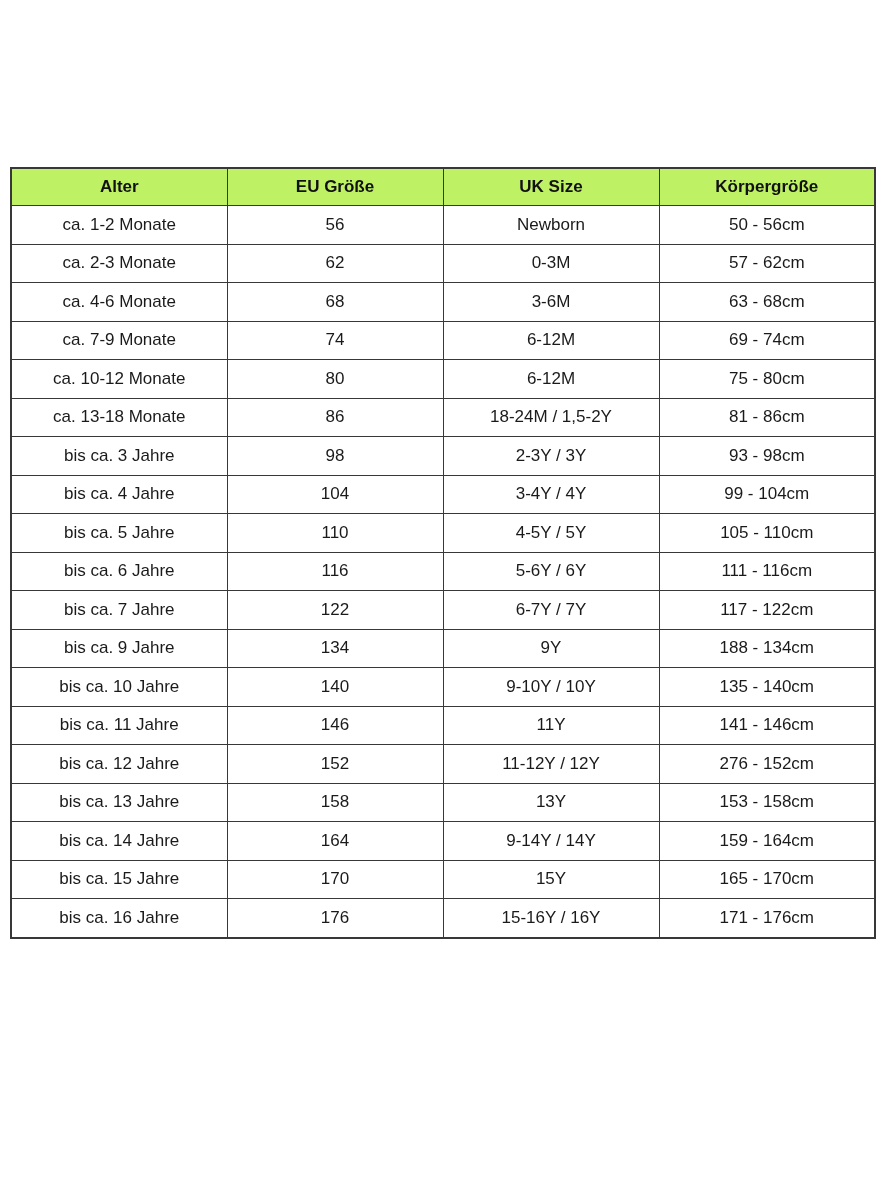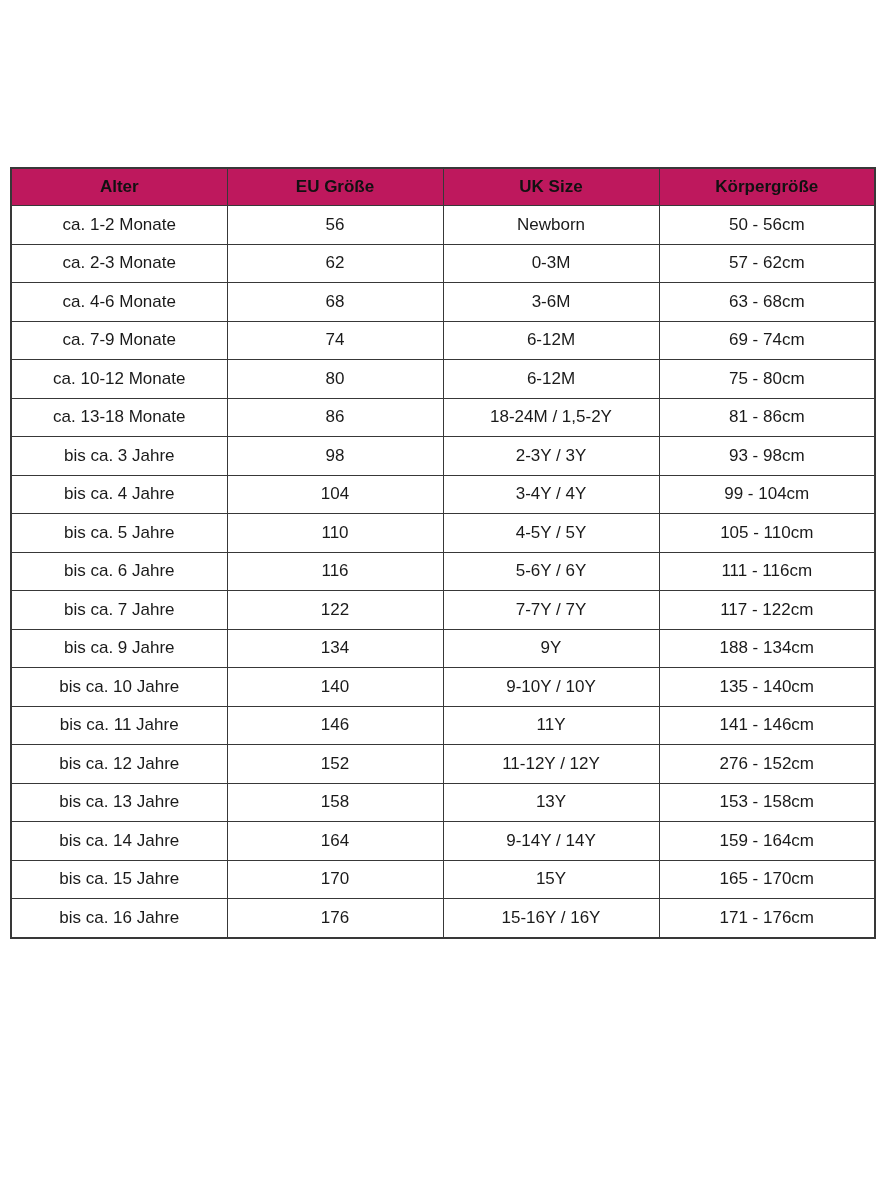--- a/index.html
+++ b/index.html
@@ -30,21 +30,21 @@
   .size-table td {
     border: 1.5px solid #383838;
     text-align: center;
     vertical-align: middle;
     font-size: 17px;
     padding: 0;
     overflow: hidden;
     white-space: nowrap;
   }
   .size-table th {
-    background: #be185d;
+    background: #bef264;
     font-weight: bold;
     height: 36px;
     color: #111111;
   }
   .size-table td {
     height: 37.5px;
     background: #ffffff;
     font-weight: normal;
   }
 </style>
@@ -118,21 +118,21 @@
         </tr>
         <tr>
           <td>bis ca. 6 Jahre</td>
           <td>116</td>
           <td>5-6Y / 6Y</td>
           <td>111 - 116cm</td>
         </tr>
         <tr>
           <td>bis ca. 7 Jahre</td>
           <td>122</td>
-          <td>7-7Y / 7Y</td>
+          <td>6-7Y / 7Y</td>
           <td>117 - 122cm</td>
         </tr>
         <tr>
           <td>bis ca. 9 Jahre</td>
           <td>134</td>
           <td>9Y</td>
           <td>188 - 134cm</td>
         </tr>
         <tr>
           <td>bis ca. 10 Jahre</td>

